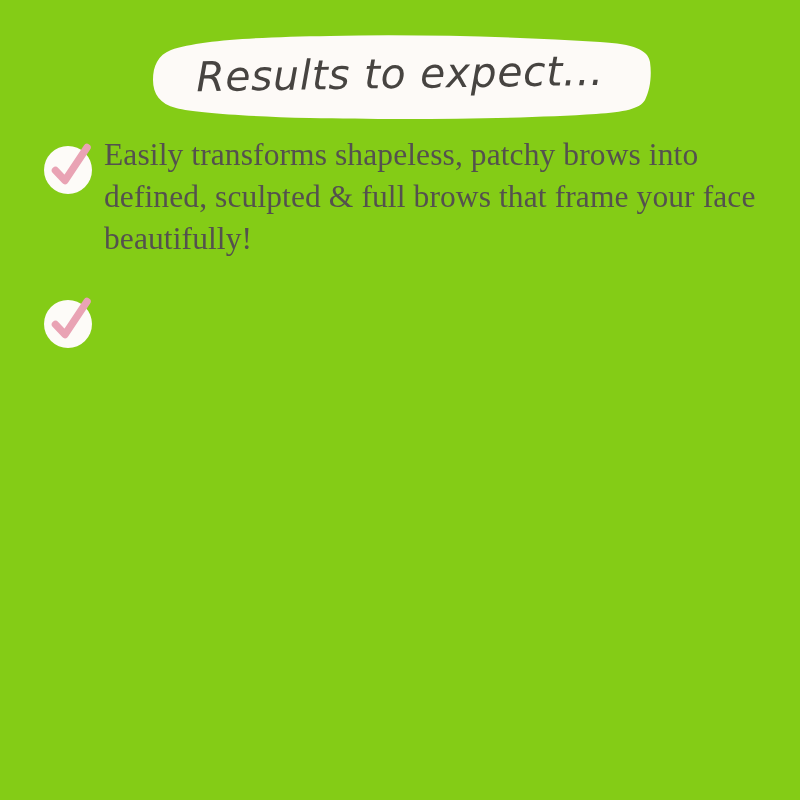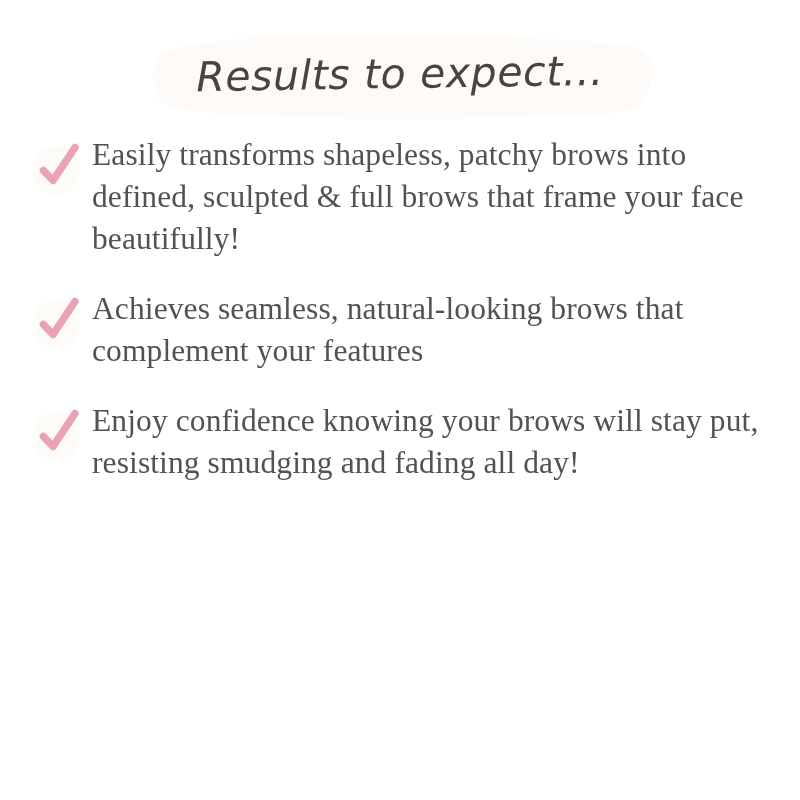--- a/index.html
+++ b/index.html
@@ -12,21 +12,21 @@
     overflow: hidden;
     background: #f5e8e4;
     font-family: "Liberation Serif", serif;
     -webkit-font-smoothing: antialiased;
   }
 
   #page {
     position: relative;
     width: 800px;
     height: 800px;
-    background: #ffffff;
+    background: #84cc16;
   }
 
   
   .heading-wrap {
     position: absolute;
     left: 0;
     top: 28px;
     width: 800px;
     height: 92px;
   }
@@ -62,21 +62,21 @@
   .bullets {
     position: absolute;
     left: 0;
     top: 128px;
     width: 800px;
   }
   .bullet-row {
     position: relative;
     display: flex;
     align-items: flex-start;
-    padding-left: 30px;
+    padding-left: 42px;
     padding-right: 18px;
     margin-bottom: 22px;
   }
   .check-cell {
     flex: 0 0 auto;
     width: 62px;
     padding-top: 12px;
   }
   .check-icon {
     display: block;
@@ -126,28 +126,18 @@
       <div class="bullet-text">Easily transforms shapeless, patchy brows into defined, sculpted &amp; full brows that frame your face beautifully!</div>
     </div>
 
     <div class="bullet-row">
       <div class="check-cell">
         <svg class="check-icon" viewBox="0 0 56 56" aria-hidden="true">
           <circle cx="26" cy="30" r="24" fill="#fdfbf8"></circle>
           <path d="M13.5 30.5 L23 40.5 L45 7.5" fill="none" stroke="#e9a3b4" stroke-width="7.5" stroke-linecap="round" stroke-linejoin="round"></path>
         </svg>
       </div>
-      <div class="bullet-text">Achieves seamless, natural-looking brows that complement your features</div>
     </div>
 
 
-    <div class="bullet-row">
-      <div class="check-cell">
-        <svg class="check-icon" viewBox="0 0 56 56" aria-hidden="true">
-          <circle cx="26" cy="30" r="24" fill="#fdfbf8"></circle>
-          <path d="M13.5 30.5 L23 40.5 L45 7.5" fill="none" stroke="#e9a3b4" stroke-width="7.5" stroke-linecap="round" stroke-linejoin="round"></path>
-        </svg>
-      </div>
-      <div class="bullet-text">Enjoy confidence knowing your brows will stay put, resisting smudging and fading all day!</div>
-    </div>
 
   </div>
 </div>
 
 </body></html>

